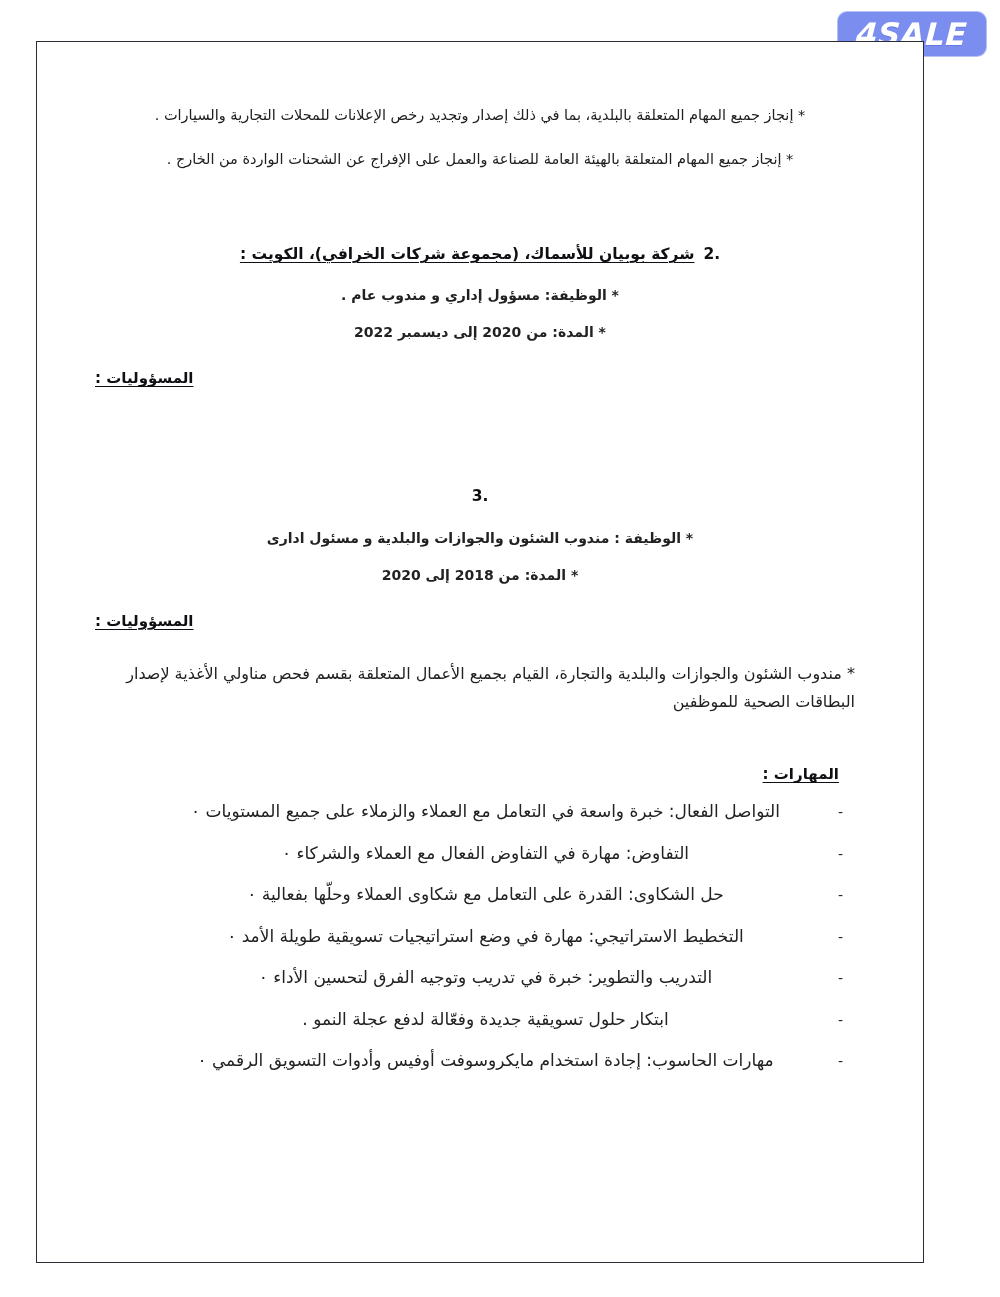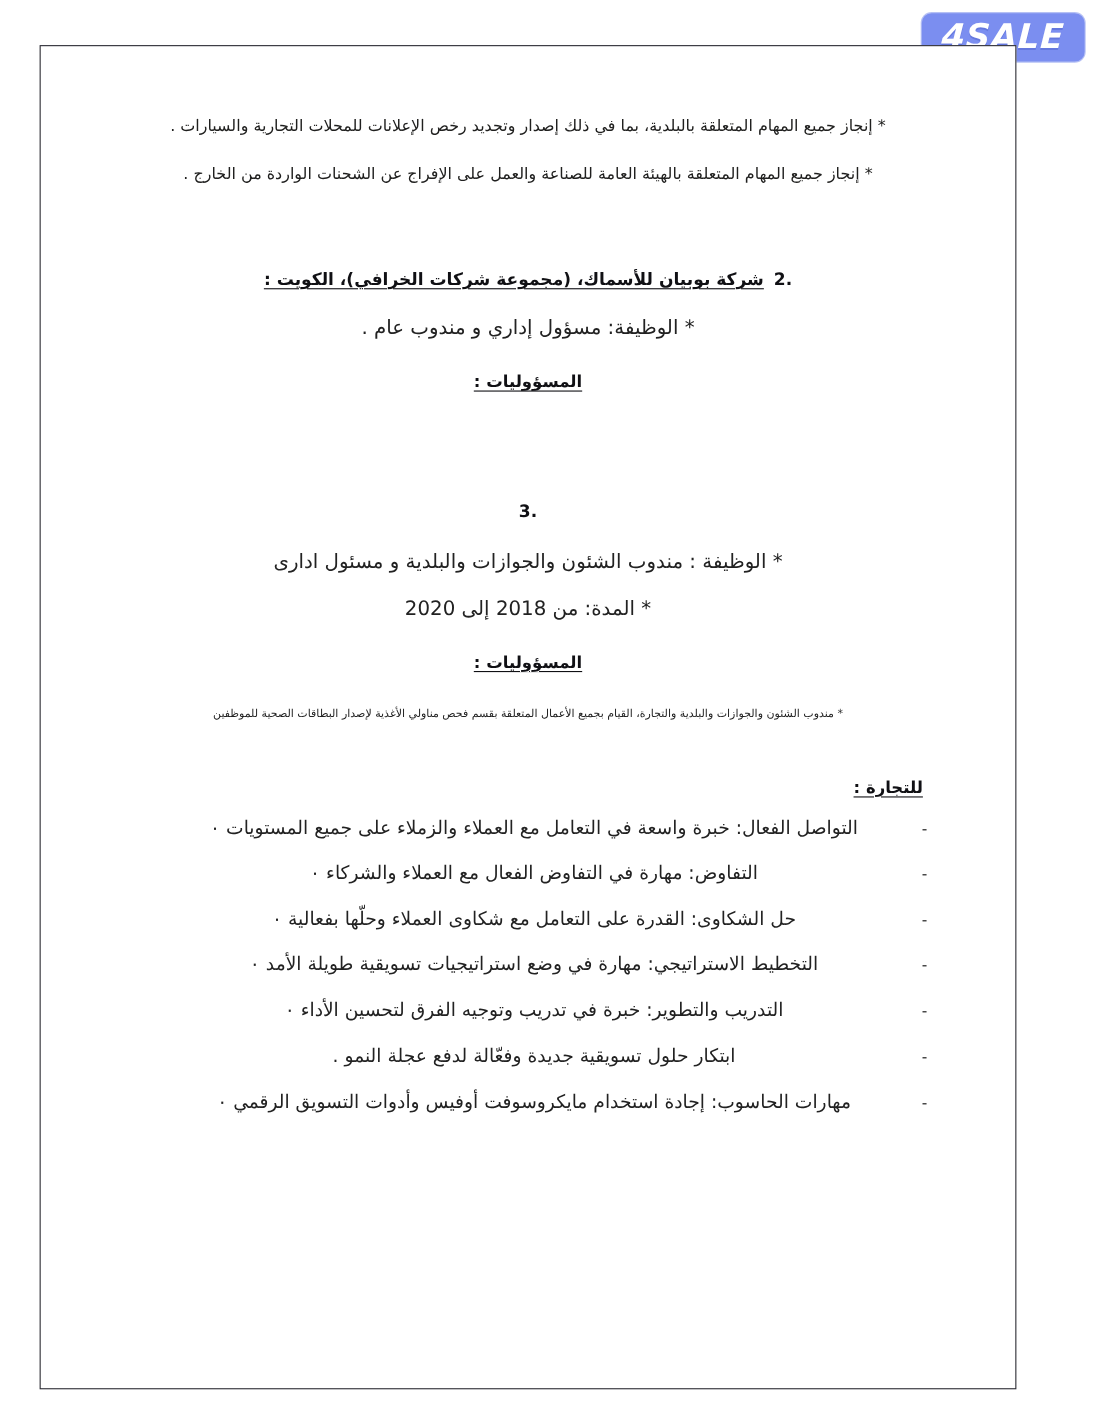--- a/index.html
+++ b/index.html
@@ -105,42 +105,42 @@
   }
   .heading-body {
     flex: 0 1 auto;
     max-width: 700px;
   }
 
   .sub-heading {
     font-size: 15px;
     font-weight: 700;
     color: #101014;
-    text-align: center;
+    text-align: left;
     margin: 0;
   }
   .sub-heading span {
     text-decoration: underline;
     text-underline-offset: 3px;
     text-decoration-thickness: 1.3px;
   }
 
   .detail-line {
-    font-size: 18px;
+    font-size: 14px;
     color: #222222;
     text-align: center;
     margin: 0 0 16px 0;
     line-height: 1.5;
+    font-weight: bold;
   }
 
   .para-wide {
-    font-size: 10px;
+    font-size: 16px;
     color: #222222;
     line-height: 1.8;
-    text-align: center;
     margin: 0;
     padding: 0 10px;
   }
 
   
   .block-gap-lg { height: 48px; }
   .block-gap-md { height: 30px; }
   .block-gap-sm { height: 18px; }
   .block-gap-xs { height: 10px; }
 
@@ -201,20 +201,21 @@
 
       <section>
         <div class="section-heading heading-numbered">
           <span class="heading-num">2.</span>
           <span class="heading-body"><span class="u">شركة بوبيان للأسماك، (مجموعة شركات الخرافي)، الكويت :</span></span>
         </div>
 
         <div class="block-gap-sm"></div>
 
         <p class="detail-line">* الوظيفة: مسؤول إداري و مندوب عام .</p>
+        <p class="detail-line">* المدة: من 2020 إلى ديسمبر 2022</p>
 
         <div class="block-gap-xs"></div>
 
         <p class="sub-heading"><span>المسؤوليات :</span></p>
 
         <div class="block-gap-md"></div>
 
       </section>
 
       <div class="block-gap-lg"></div>
@@ -235,21 +236,21 @@
         <p class="sub-heading"><span>المسؤوليات :</span></p>
 
         <div class="block-gap-md"></div>
 
         <p class="para-wide">* مندوب الشئون والجوازات والبلدية والتجارة، القيام بجميع الأعمال المتعلقة بقسم فحص مناولي الأغذية لإصدار البطاقات الصحية للموظفين</p>
       </section>
 
       <div class="block-gap-lg"></div>
 
       <section>
-        <p class="sub-heading skills-heading"><span>للتجارة :</span></p>
+        <p class="sub-heading skills-heading"><span>المهارات :</span></p>
 
         <ul class="skills-list">
           <li class="skill-item">
             <span class="skill-dash">-</span>
             <span class="skill-text">التواصل الفعال: خبرة واسعة في التعامل مع العملاء والزملاء على جميع المستويات ٠</span>
           </li>
           <li class="skill-item">
             <span class="skill-dash">-</span>
             <span class="skill-text">التفاوض: مهارة في التفاوض الفعال مع العملاء والشركاء ٠</span>
           </li>

